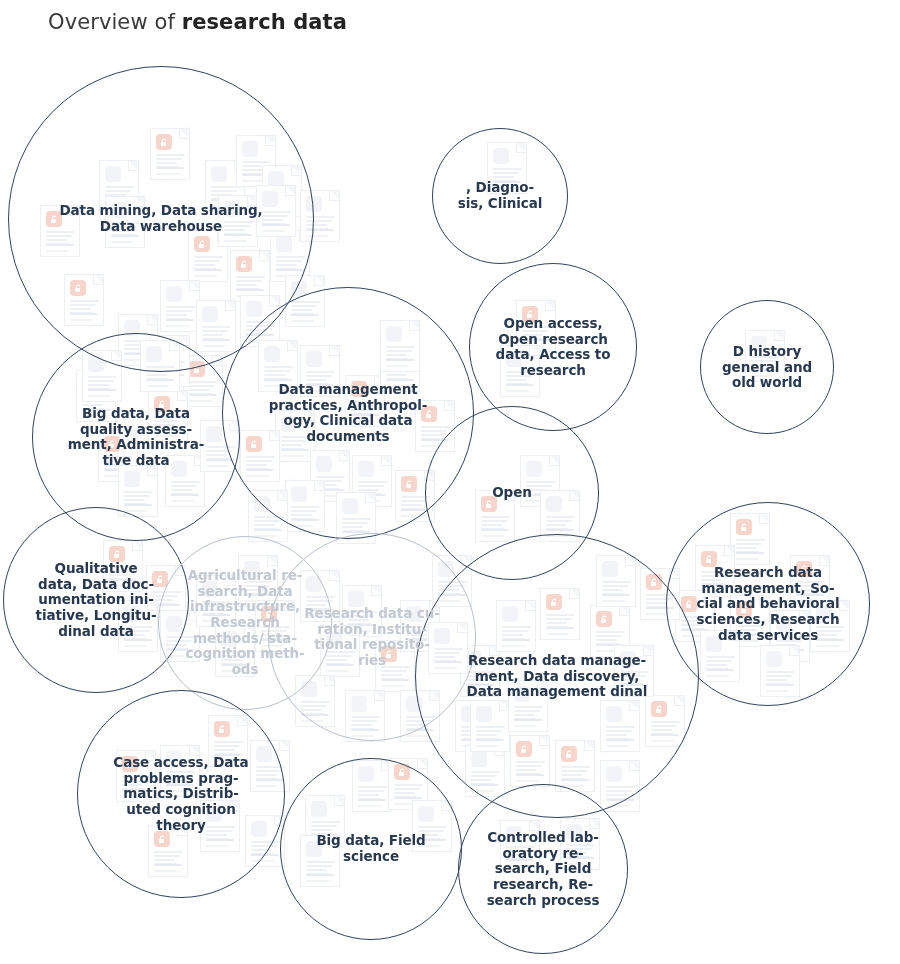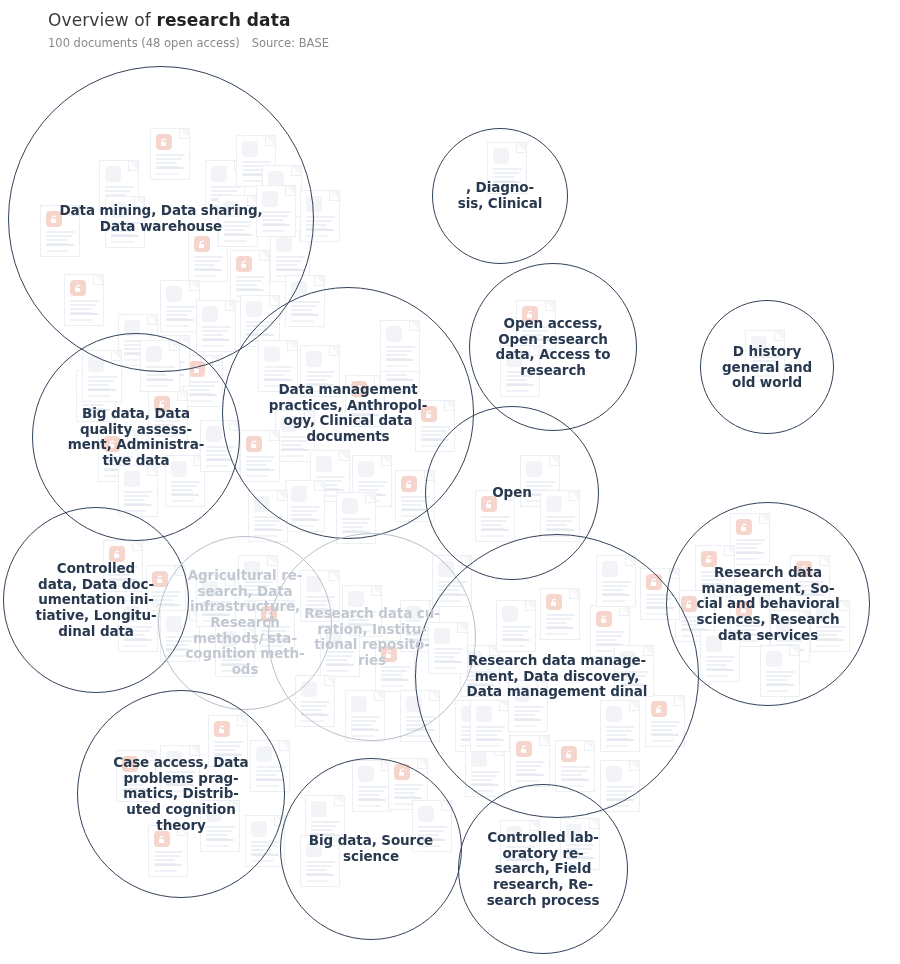--- a/index.html
+++ b/index.html
@@ -17,21 +17,21 @@
 
   
   #header {
     position: absolute;
     left: 48px;
     top: 10px;
     width: 820px;
     z-index: 50;
   }
   #title {
-    font-size: 17px;
+    font-size: 21px;
     color: #3a3a3a;
     font-weight: 400;
     letter-spacing: 0.1px;
     white-space: nowrap;
   }
   #title .strong {
     font-weight: 700;
     color: #232323;
   }
   #subline {
@@ -1637,21 +1637,21 @@
 old world</div>
       <div class="bubble-label" style="left: 348px; top: 413px; width: 185px; font-size: 13.5px;">Data management
 practices, Anthropol-
 ogy, Clinical data
 documents</div>
       <div class="bubble-label" style="left: 136px; top: 437px; width: 165px; font-size: 13.5px;">Big data, Data
 quality assess-
 ment, Administra-
 tive data</div>
       <div class="bubble-label" style="left: 512px; top: 493px; width: 110px; font-size: 13.5px;">Open</div>
-      <div class="bubble-label" style="left: 96px; top: 600px; width: 160px; font-size: 13.5px;">Controlled
+      <div class="bubble-label" style="left: 96px; top: 600px; width: 160px; font-size: 13.5px;">Qualitative
 data, Data doc-
 umentation ini-
 tiative, Longitu-
 dinal data</div>
       <div class="bubble-label dim" style="left: 245px; top: 623px; width: 140px; font-size: 13.5px;">Agricultural re-
 search, Data
 infrastructure,
 Research
 methods/ sta-
 cognition meth-
@@ -1666,26 +1666,25 @@
       <div class="bubble-label" style="left: 768px; top: 604px; width: 180px; font-size: 13.5px;">Research data
 management, So-
 cial and behavioral
 sciences, Research
 data services</div>
       <div class="bubble-label" style="left: 181px; top: 794px; width: 165px; font-size: 13.5px;">Case access, Data
 problems prag-
 matics, Distrib-
 uted cognition
 theory</div>
-      <div class="bubble-label" style="left: 371px; top: 849px; width: 155px; font-size: 13.5px;">Big data, Source
+      <div class="bubble-label" style="left: 371px; top: 849px; width: 155px; font-size: 13.5px;">Big data, Field
 science</div>
       <div class="bubble-label" style="left: 543px; top: 869px; width: 135px; font-size: 13.5px;">Controlled lab-
 oratory re-
 search, Field
 research, Re-
 search process</div>
     </div>
 </div>
 
 <div id="header">
   <div id="title"><span>Overview of </span><span class="strong">research data</span></div>
-  <div id="subline"><span>100 documents (48 open access)</span><span class="sep"></span><span>Source: BASE</span></div>
 </div>
 
 </body></html>

